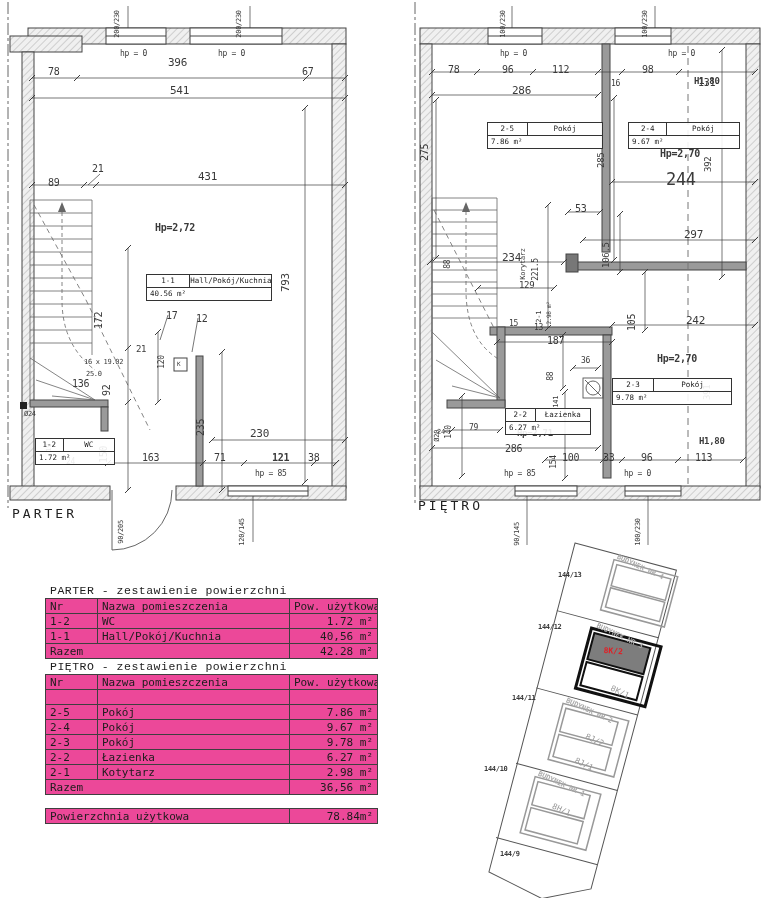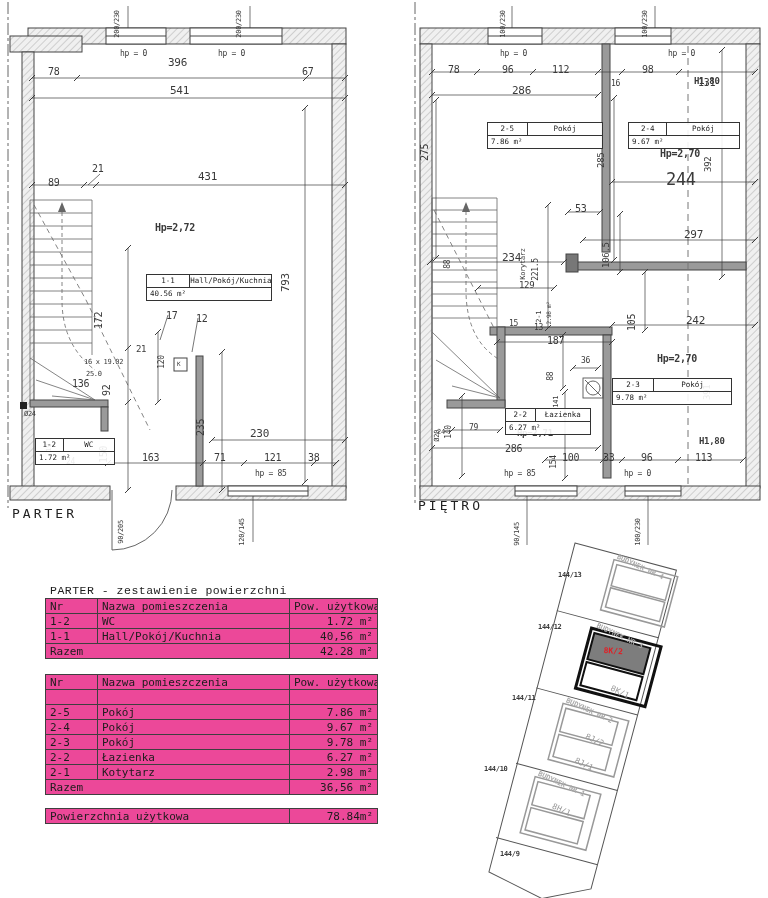--- a/index.html
+++ b/index.html
@@ -254,21 +254,21 @@
       <span class="dim" style="left: 109px; top: 452px; transform-origin: 0px 100%; transform: rotate(-90deg);">150</span>
       <span class="dim" style="left: 206px; top: 425px; transform-origin: 0px 100%; transform: rotate(-90deg);">235</span>
       <span class="dim" style="left: 166px; top: 310px;">17</span>
       <span class="dim" style="left: 196px; top: 313px;">12</span>
       <span class="dim" style="left: 136px; top: 345px; font-size: 9px;">21</span>
       <span class="dim" style="left: 167px; top: 360px; font-size: 8px; transform-origin: 0px 100%; transform: rotate(-90deg);">120</span>
       <span class="dim" style="left: 177px; top: 361px; font-size: 6px;">K</span>
       <span class="dim" style="left: 250px; top: 428px; font-size: 11px;">230</span>
       <span class="dim" style="left: 142px; top: 452px;">163</span>
       <span class="dim" style="left: 214px; top: 452px;">71</span>
-      <span class="dim" style="left: 264px; top: 452px;">121</span>
+      <span class="dim" style="left: 272px; top: 452px; font-weight: bold;">121</span>
       <span class="dim" style="left: 308px; top: 452px;">38</span>
       <span class="dim" style="left: 255px; top: 470px; font-size: 8px;">hp = 85</span>
       <span class="dim" style="left: 247px; top: 538px; font-size: 7px; transform-origin: 0px 100%; transform: rotate(-90deg);">120/145</span>
       <span class="dim" style="left: 126px; top: 536px; font-size: 7px; transform-origin: 0px 100%; transform: rotate(-90deg);">90/205</span>
       <span class="dim" style="left: 72px; top: 378px;">136</span>
       <span class="dim" style="left: 84px; top: 359px; font-size: 7px;">16 x 19.02</span>
       <span class="dim" style="left: 86px; top: 371px; font-size: 7px;">25.0</span>
       <span class="dim" style="left: 66px; top: 458px; font-size: 8px;">24</span>
       <span class="dim" style="left: 54px; top: 444px; font-size: 7px; transform-origin: 0px 100%; transform: rotate(-90deg);">19</span>
       <span class="dim" style="left: 24px; top: 411px; font-size: 7px;">Ø24</span>
@@ -405,20 +405,21 @@
       <td>Hall/Pokój/Kuchnia</td>
       <td class="num">40,56 m²</td>
     </tr>
     <tr>
       <td colspan="2">Razem</td>
       <td class="num">42.28 m²</td>
     </tr>
   </tbody>
     </table>
 
+  <span class="ttl" style="left:50px;top:660px">PIĘTRO - zestawienie powierzchni</span>
   <table class="tbl" style="left:45px;top:674px;width:332px">
     <colgroup>
         <col style="width:52px">
         <col style="width:192px">
         <col style="width:88px">
       </colgroup>
     <tbody>
         <tr>
       <td>Nr</td>
       <td>Nazwa pomieszczenia</td>

